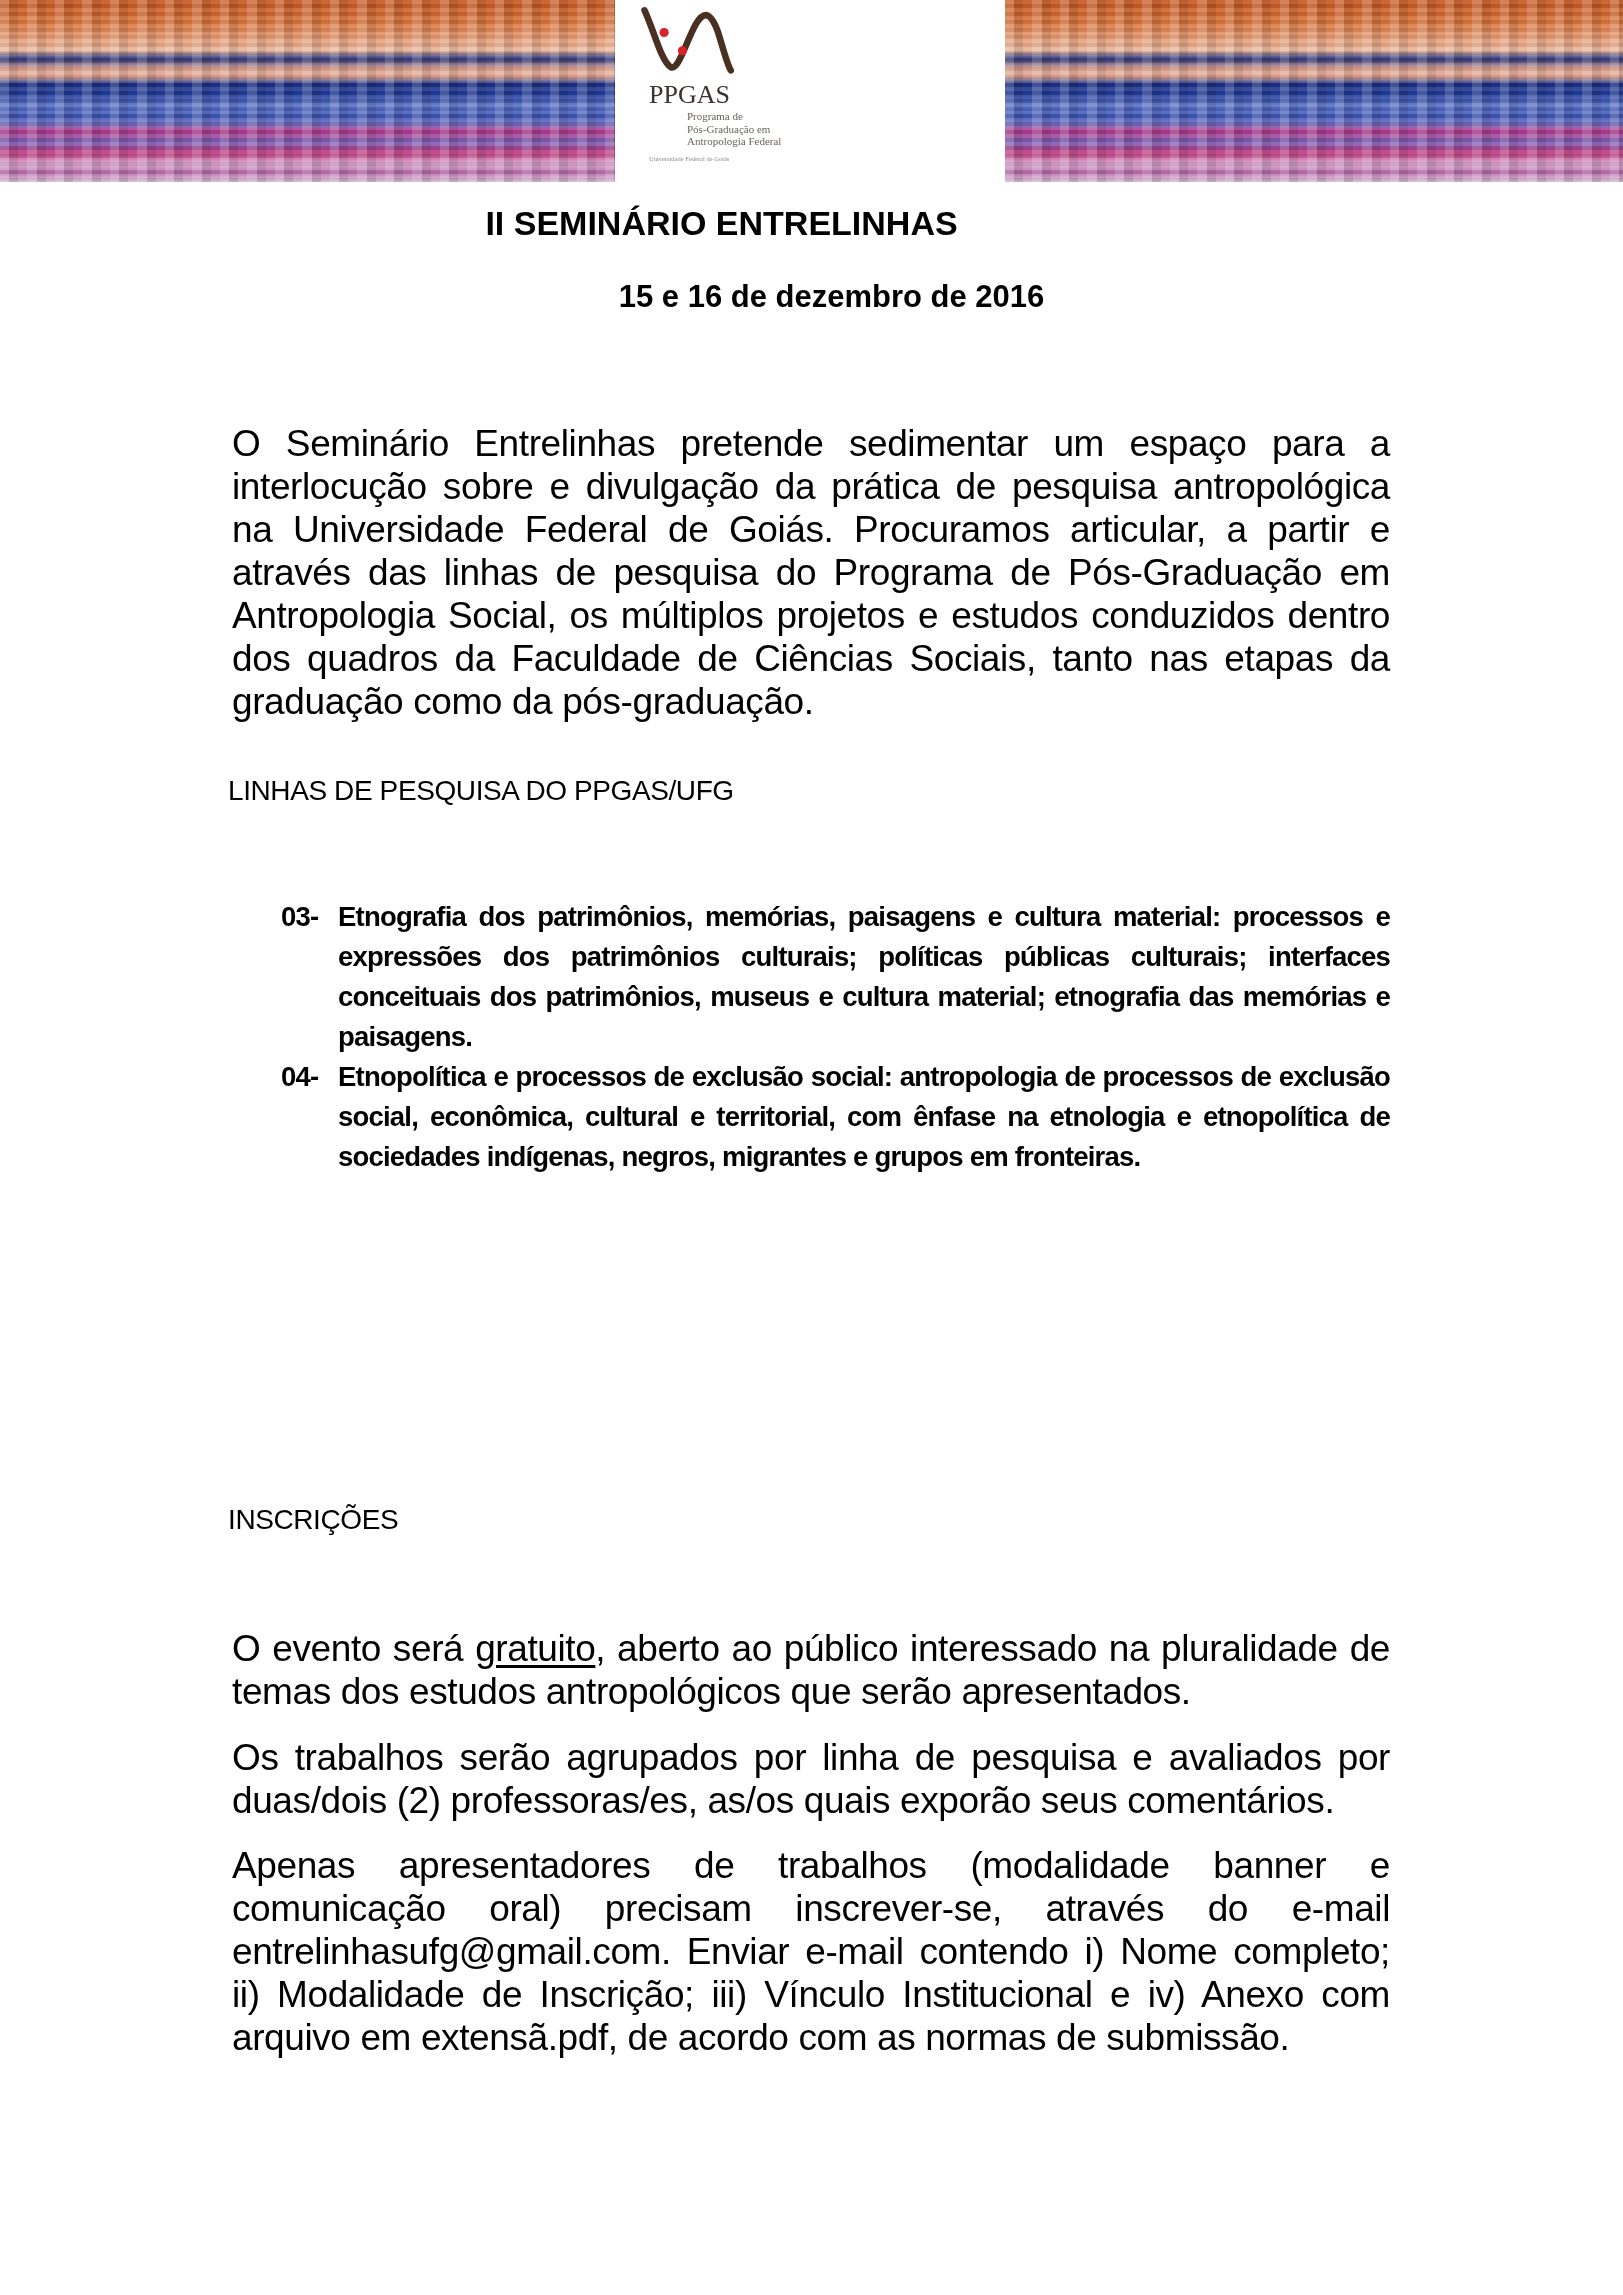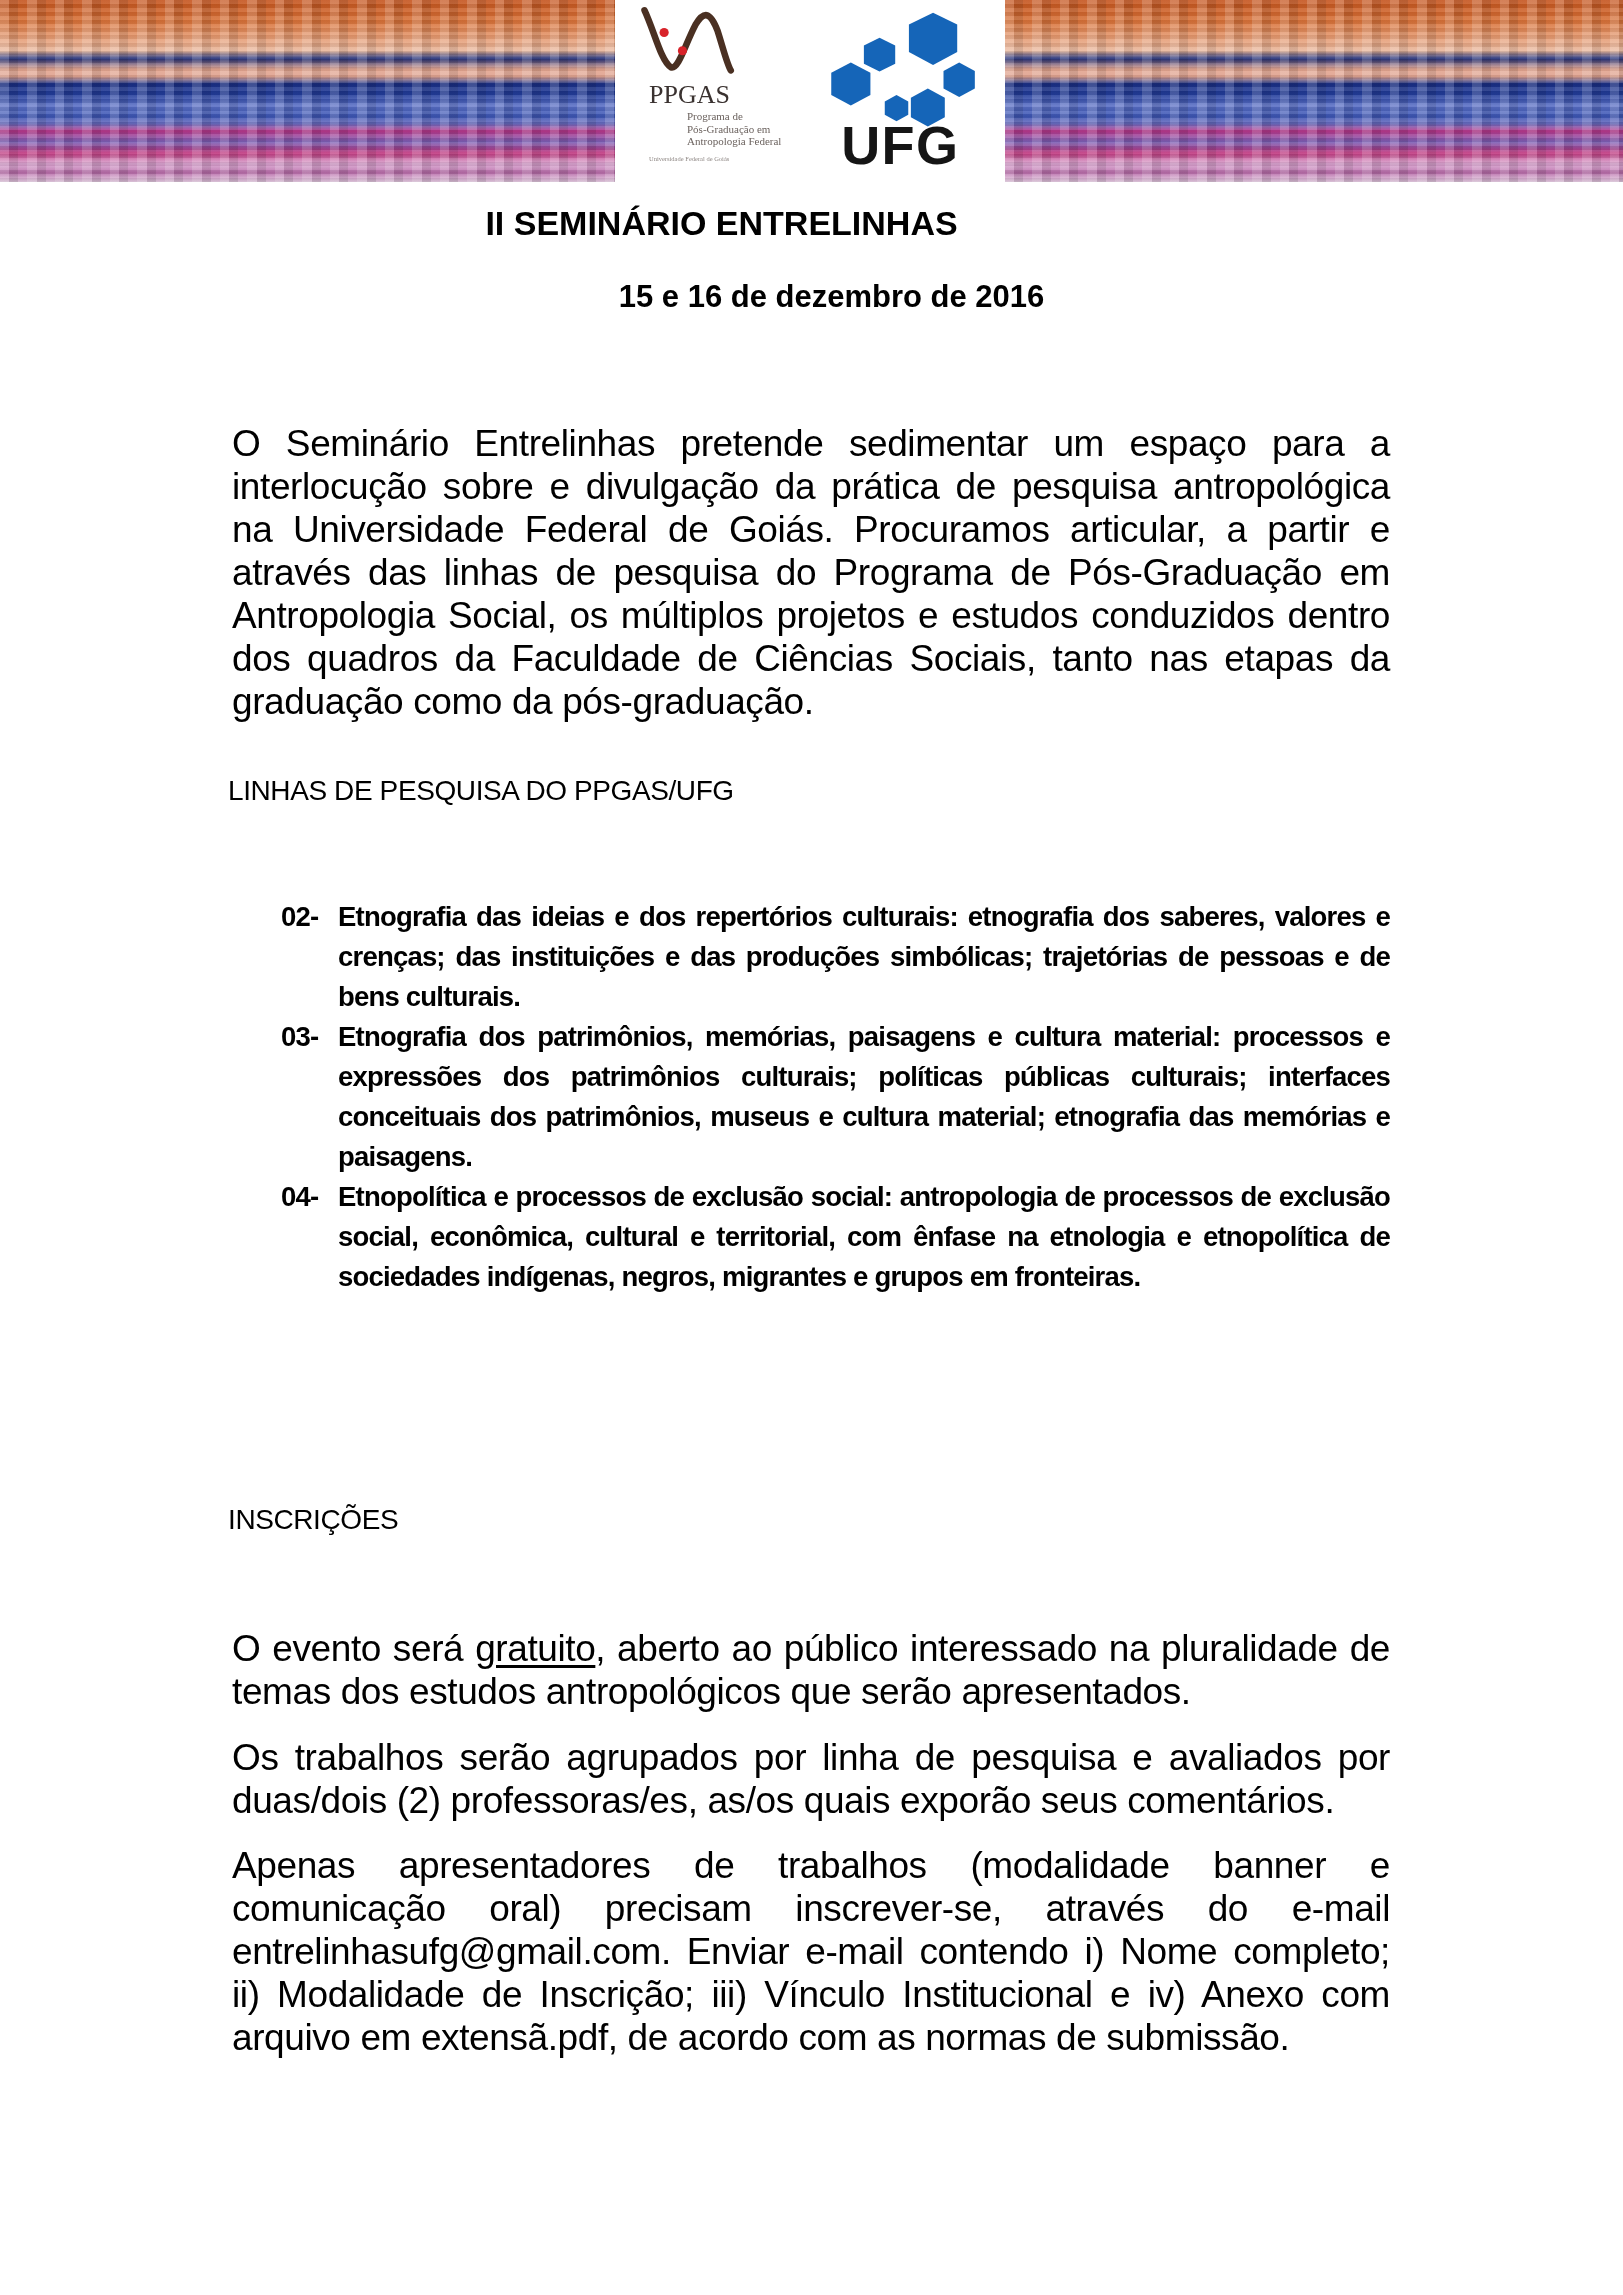--- a/index.html
+++ b/index.html
@@ -97,49 +97,32 @@
       </svg>
       <div class="ppgas-title">PPGAS</div>
       <div class="ppgas-sub">
         <div>Programa de</div>
         <div>Pós-Graduação em</div>
         <div>Antropologia Federal</div>
       </div>
       <div class="ppgas-univ">Universidade Federal de Goiás</div>
     </div>
 
-    <div class="ufg-logo">
-      <svg class="ufg-hexes" viewBox="0 0 250 190">
-        <g fill="#1565b8">
-          <polygon points="168,12 205,30 205,72 168,92 131,72 131,30"></polygon>
-          <polygon points="86,50 110,62 110,90 86,102 62,90 62,62"></polygon>
-          <polygon points="42,88 72,104 72,138 42,154 12,138 12,104"></polygon>
-          <polygon points="208,88 232,101 232,128 208,141 184,128 184,101"></polygon>
-          <polygon points="112,138 130,148 130,168 112,178 94,168 94,148"></polygon>
-          <polygon points="160,128 186,142 186,172 160,186 134,172 134,142"></polygon>
-        </g>
-      </svg>
-      <div class="ufg-text">UFG</div>
-    </div>
   </div>
   <div class="textile right"></div>
 </div>
 
 <div class="doc-title">II SEMINÁRIO ENTRELINHAS</div>
 <div class="doc-date">15 e 16 de dezembro de 2016</div>
 
 <p class="para intro" style="margin:0">O Seminário Entrelinhas pretende sedimentar um espaço para a interlocução sobre e divulgação da prática de pesquisa antropológica na Universidade Federal de Goiás. Procuramos articular, a partir e através das linhas de pesquisa do Programa de Pós-Graduação em Antropologia Social, os múltiplos projetos e estudos conduzidos dentro dos quadros da Faculdade de Ciências Sociais, tanto nas etapas da graduação como da pós-graduação.</p>
 
 <div class="section-label sec-linhas">LINHAS DE PESQUISA DO PPGAS/UFG</div>
 
 <div class="list">
-  <div class="list-item">
-    <span class="list-num">02-</span>
-    <span>Etnografia das ideias e dos repertórios culturais: etnografia dos saberes, valores e crenças; das instituições e das produções simbólicas; trajetórias de pessoas e de bens culturais.</span>
-  </div>
   <div class="list-item">
     <span class="list-num">03-</span>
     <span>Etnografia dos patrimônios, memórias, paisagens e cultura material: processos e expressões dos patrimônios culturais; políticas públicas culturais; interfaces conceituais dos patrimônios, museus e cultura material; etnografia das memórias e paisagens.</span>
   </div>
   <div class="list-item">
     <span class="list-num">04-</span>
     <span>Etnopolítica e processos de exclusão social: antropologia de processos de exclusão social, econômica, cultural e territorial, com ênfase na etnologia e etnopolítica de sociedades indígenas, negros, migrantes e grupos em fronteiras.</span>
   </div>
 </div>
 

